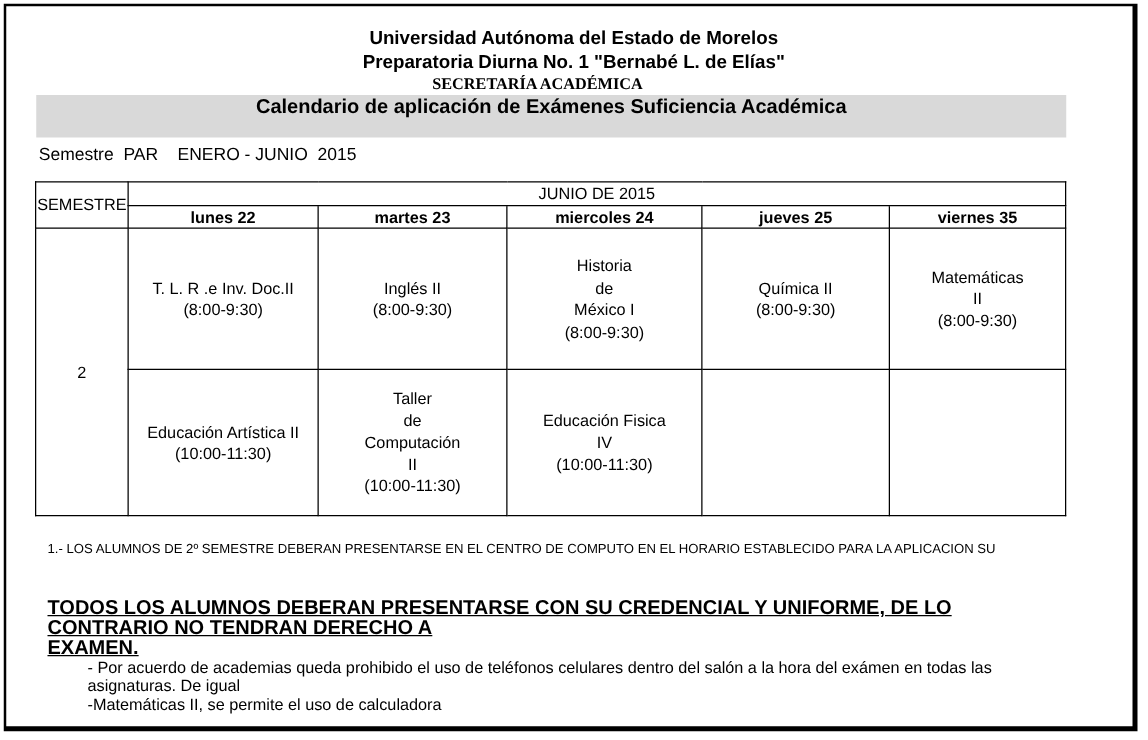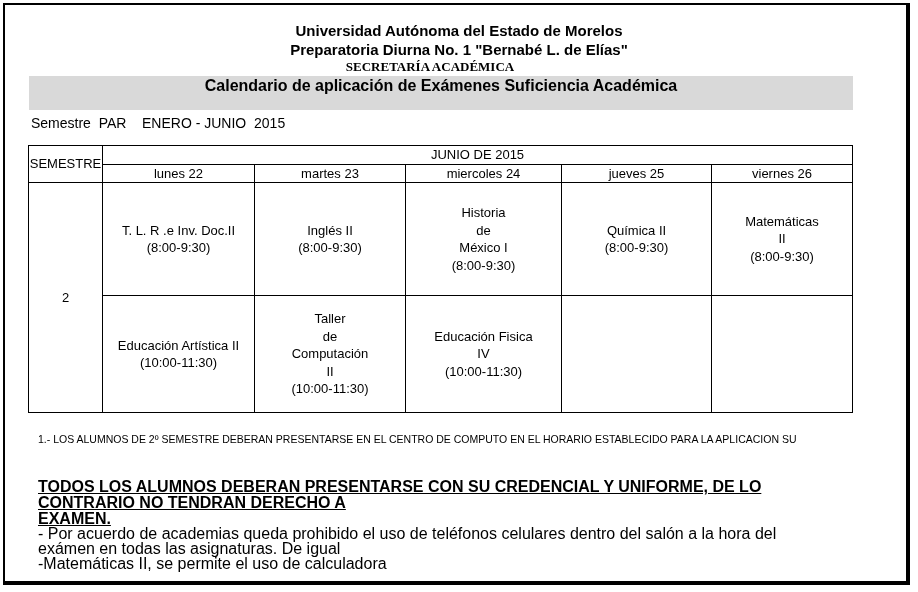--- a/index.html
+++ b/index.html
@@ -7,26 +7,26 @@
   .frame { position:absolute; left:3px; top:3px; width:907px; height:582px; border-left:2px solid #000; border-top:2px solid #000; border-right:4px solid #000; border-bottom:4px solid #000; box-sizing:border-box; }
   .h1 { position:absolute; left:0; width:918px; text-align:center; font-weight:bold; font-size:15px; }
   .h3 { position:absolute; left:0; width:860px; text-align:center; font-family:"Liberation Serif", serif; font-weight:bold; font-size:13px; }
   .band { position:absolute; left:29px; top:76px; width:824px; height:34px; background:#d9d9d9; }
   .band span { display:block; text-align:center; font-weight:bold; font-size:16px; line-height:20px; }
   .semline { position:absolute; left:31px; top:115px; font-size:14px; white-space:pre; }
   table.cal { position:absolute; left:28px; top:145px; border-collapse:collapse; table-layout:fixed; }
   table.cal td { border:1px solid #000; text-align:center; vertical-align:middle; padding:0; font-size:13px; line-height:17.5px; }
   td.semhdr { font-size:11px; }
   td.month { font-size:12px; height:15px; line-height:14px; }
-  td.day { font-weight:normal; font-size:13px; height:15px; line-height:14px;margin-top:40px; }
+  td.day { font-weight:bold; font-size:13px; height:15px; line-height:14px;margin-top:40px; }
   td.bignum { font-size:30px; vertical-align:middle; }
   .notes { position:absolute; left:38px; font-size:10.5px; line-height:15px; }
   .n1 { top:432px; width:780px; }
   .n2 { top:479px; width:760px; font-weight:bold; font-size:16px; text-decoration:underline; line-height:16px; }
-  .n3 { top:526px; width:780px; font-size:16px; line-height:15px; }
+  .n3 { top:526px; width:780px; font-size:13px; line-height:15px;margin-left:32px; }
   .line { display:block; }
 </style>
 </head>
 <body>
 
 <div class="frame"></div>
 
 <div class="h1" style="top:22px;">Universidad Autónoma del Estado de Morelos</div>
 <div class="h1" style="top:41px;">Preparatoria Diurna No. 1 "Bernabé L. de Elías"</div>
 <div class="h3" style="top:59px;">SECRETARÍA ACADÉMICA</div>
@@ -48,21 +48,21 @@
   <tbody>
       <tr>
     <td class="semhdr" rowspan="2">SEMESTRE</td>
     <td class="month" colspan="5">JUNIO DE 2015</td>
   </tr>
   <tr>
     <td class="day">lunes 22</td>
     <td class="day">martes 23</td>
     <td class="day">miercoles  24</td>
     <td class="day">jueves  25</td>
-    <td class="day">viernes  26</td>
+    <td class="day">viernes  35</td>
   </tr>
   <tr style="height:113px">
     <td class="bignum" rowspan="2">2</td>
     <td>
           <span class="line">T. L. R .e Inv. Doc.II</span>
           <span class="line">(8:00-9:30)</span>
         </td>
     <td>
           <span class="line">Inglés II</span>
           <span class="line">(8:00-9:30)</span>

